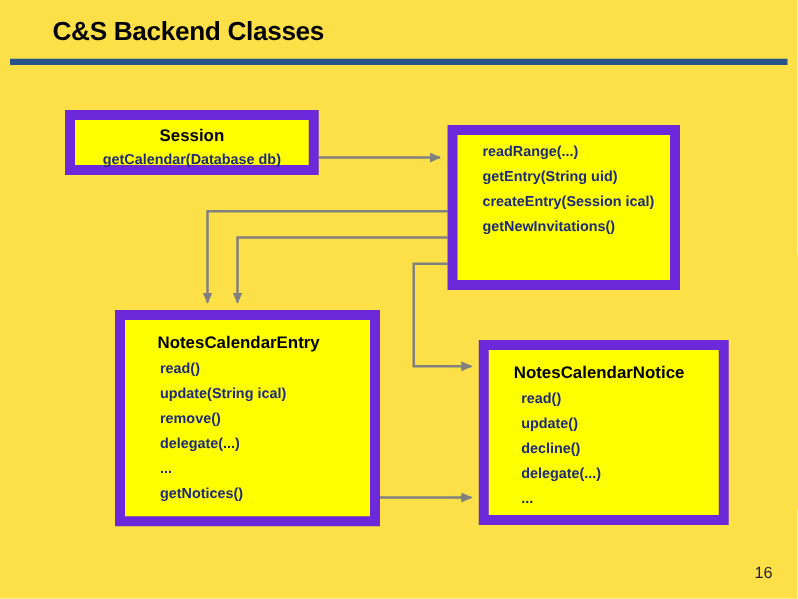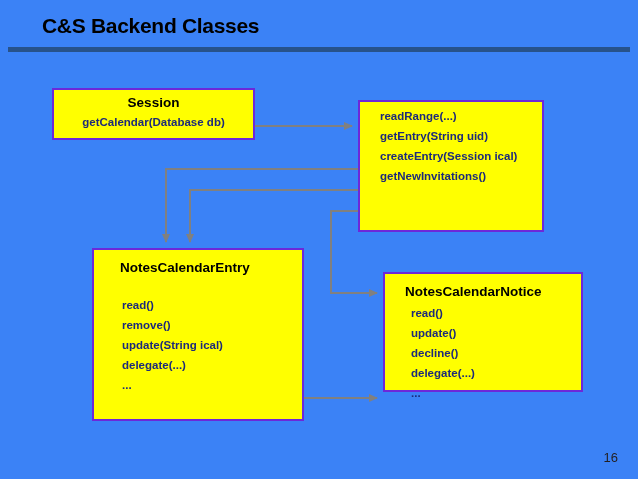--- a/index.html
+++ b/index.html
@@ -7,21 +7,21 @@
     padding: 0;
     background: #ffffff;
   }
   body {
     font-family: "Liberation Sans", sans-serif;
   }
   #slide {
     position: relative;
     width: 638px;
     height: 479px;
-    background: #3b82f6;
+    background: #fde047;
     overflow: hidden;
   }
   
   #slide-title {
     position: absolute;
     left: 42px;
     top: 14px;
     font-size: 21px;
     font-weight: bold;
     color: #000000;
@@ -33,21 +33,21 @@
     left: 8px;
     top: 47px;
     width: 622px;
     height: 5px;
     background: #27528a;
   }
   
   .class-box {
     position: absolute;
     background: #ffff00;
-    border: 2px solid #6d28d9;
+    border: 8px solid #6d28d9;
     box-sizing: border-box;
     z-index: 3;
   }
   .class-title {
     text-align: center;
     font-size: 13.5px;
     font-weight: bold;
     color: #000000;
     white-space: nowrap;
   }
@@ -80,28 +80,28 @@
   #box-notescalendar .class-title { margin-bottom: 8px; }
   #box-notescalendar .member { margin: 0 12px 8px 20px; }
   
   #box-notescalendarentry {
     left: 92px;
     top: 248px;
     width: 212px;
     height: 173px;
     padding: 10px 0 0 0;
   }
-  #box-notescalendarentry .class-title { margin: 0 0 24px 26px; text-align: left; }
+  #box-notescalendarentry .class-title { margin: 0 0 8px 26px; text-align: left; }
   #box-notescalendarentry .member { margin: 0 0 8px 28px; }
   
   #box-notescalendarnotice {
     left: 383px;
     top: 272px;
     width: 200px;
-    height: 120px;
+    height: 148px;
     padding: 10px 0 0 0;
   }
   #box-notescalendarnotice .class-title { margin: 0 0 8px 20px; text-align: left; }
   #box-notescalendarnotice .member { margin: 0 0 8px 26px; }
   
   #connectors {
     position: absolute;
     left: 0;
     top: 0;
     width: 638px;
@@ -161,24 +161,25 @@
   <div class="class-box" id="box-notescalendar">
     <div class="member">readRange(...)</div>
     <div class="member">getEntry(String uid)</div>
     <div class="member">createEntry(Session ical)</div>
     <div class="member">getNewInvitations()</div>
   </div>
 
   <div class="class-box" id="box-notescalendarentry">
     <div class="class-title left-pad">NotesCalendarEntry</div>
     <div class="member">read()</div>
+    <div class="member">update(String ical)</div>
     <div class="member">remove()</div>
-    <div class="member">update(String ical)</div>
     <div class="member">delegate(...)</div>
     <div class="member">...</div>
+    <div class="member">getNotices()</div>
   </div>
 
   <div class="class-box" id="box-notescalendarnotice">
     <div class="class-title left-pad">NotesCalendarNotice</div>
     <div class="member">read()</div>
     <div class="member">update()</div>
     <div class="member">decline()</div>
     <div class="member">delegate(...)</div>
     <div class="member">...</div>
   </div>

